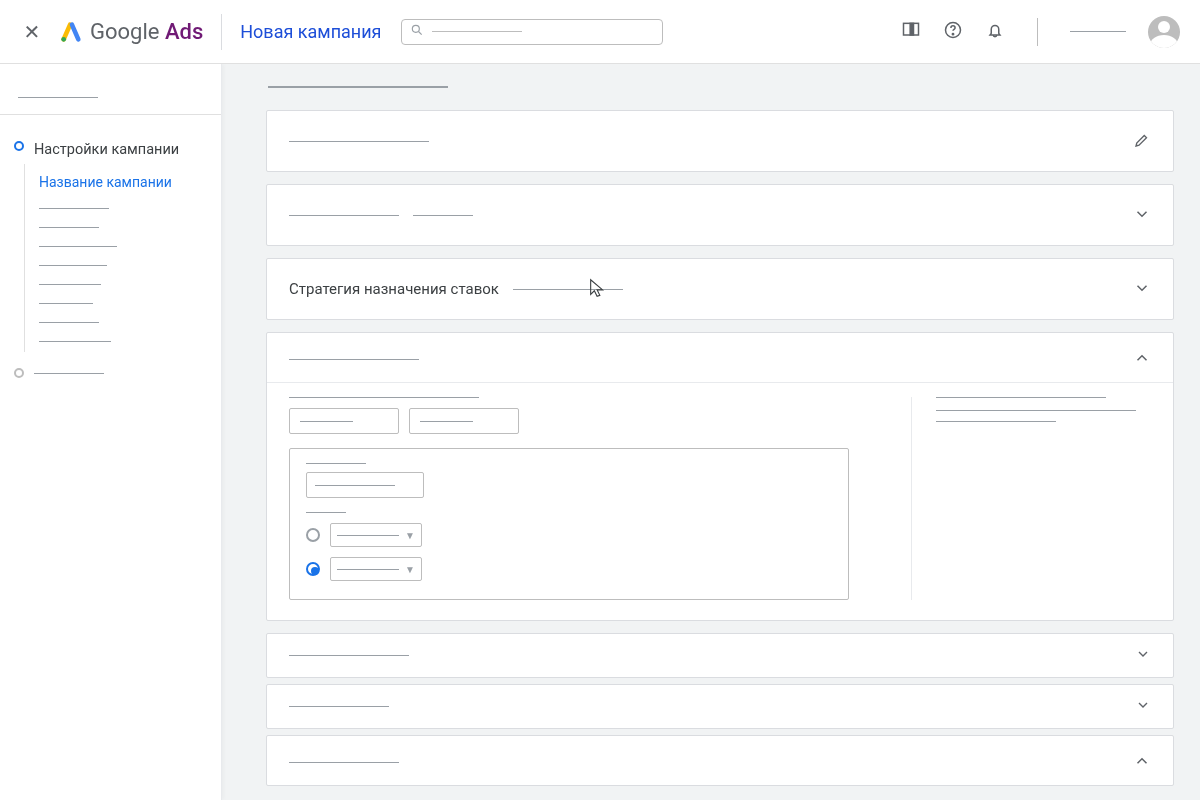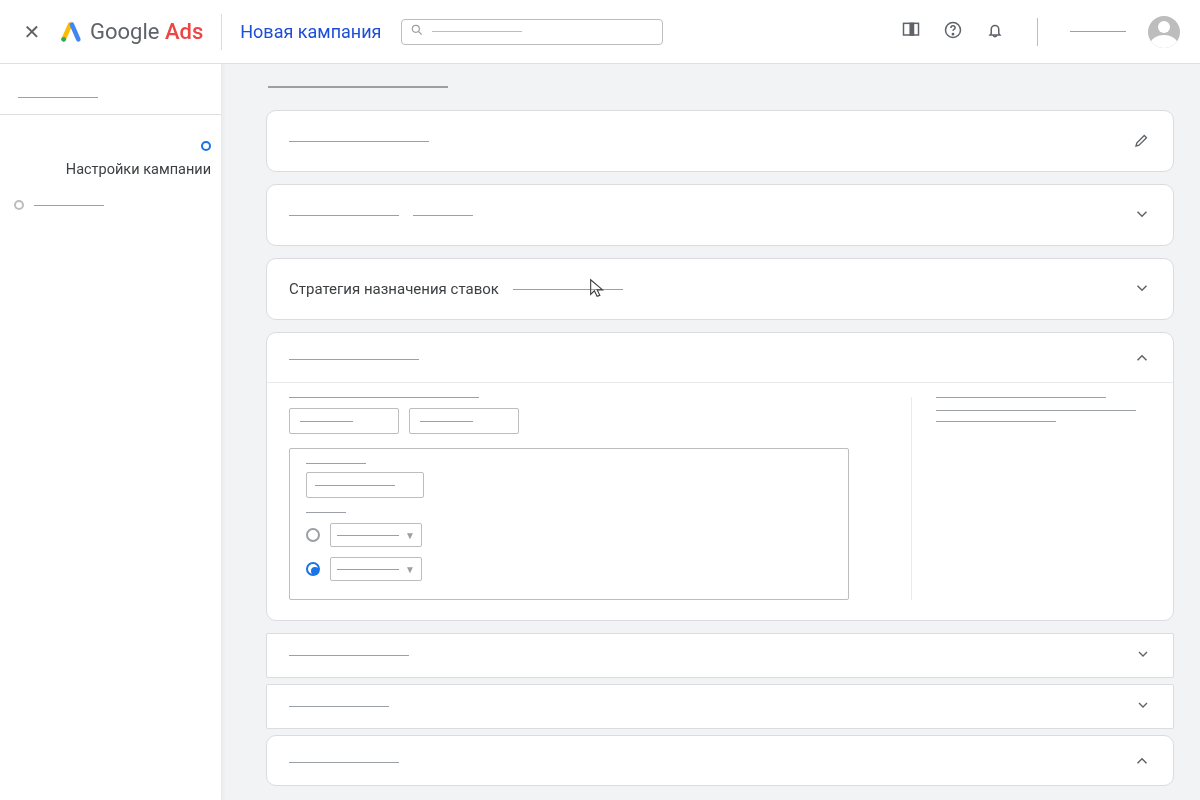--- a/index.html
+++ b/index.html
@@ -39,21 +39,21 @@
   }
   .logo-mark {
     width: 22px;
     height: 22px;
     position: relative;
   }
   .logo-text {
     font-size: 22px;
     color: #5f6368;
   }
-  .logo-text b { font-weight: 500; color: #ef4444; }
+  .logo-text b { font-weight: 500; color: #701a75; }
   .hdr-div {
     width: 1px;
     height: 36px;
     background: #dadce0;
     margin: 0 18px;
   }
   .pg-title {
     font-size: 18px;
     color: #1d4ed8;
   }
@@ -96,42 +96,41 @@
     padding-top: 20px;
   }
   .main { flex: 1; padding: 18px 26px 0 44px; overflow: hidden; }
 
   
   .sb-sup {
     height: 14px; border-bottom: 1px solid #9aa0a6; width: 80px; margin: 0 0 16px 18px;
   }
   .sb-hr { height: 1px; background: #e0e0e0; width: 100%; margin-bottom: 20px; }
   .sb-step {
-    display: flex; align-items: flex-end; gap: 10px; padding: 6px 10px 6px 14px;
+    display: flex; align-items: flex-start; gap: 10px; padding: 6px 10px 6px 14px;
     font-size: 14.5px;
-    flex-direction: column;
   }
   .ring {
     width: 10px; height: 10px; border: 2px solid #1a73e8; border-radius: 50%;
   }
   .ring.gray { border-color: #bdbdbd; }
   .sb-children {
     margin-left: 24px; border-left: 1px solid #e0e0e0; padding: 10px 0 10px 14px;
     display: flex; flex-direction: column; gap: 18px;
   }
   .sb-child { font-size: 14px; color: #1a73e8; }
   .sb-child-ph { height: 1px; background: #9aa0a6; width: 70px; }
   .sb-footstep { display: flex; align-items: center; gap: 10px; padding: 6px 10px 6px 14px; margin-top: 10px;}
   .sb-foot-ph { height: 1px; background: #9aa0a6; width: 70px; }
 
   
   .main-title-ph { height: 2px; background: #9aa0a6; width: 180px; margin: 4px 0 22px 2px; }
 
   .card {
-    background: #fff; border: 1px solid #dadce0; border-radius: 10px;
+    background: #fff; border: 1px solid #dadce0; border-radius: 2px;
     margin-bottom: 12px; position: relative;
   }
   .card-row {
     display: flex; align-items: center; padding: 18px 22px; min-height: 60px;
     gap: 14px;
   }
   .card-row .txt-ph { height: 1px; background: #9aa0a6; }
   .card-label { font-size: 15px; color: #3c4043; }
   .card-tail { margin-left: auto; color: #5f6368; }
   .card-tail svg { width: 18px; height: 18px; stroke: #5f6368; fill: none; }
@@ -259,20 +258,31 @@
 
   <div class="sidebar">
     <div class="sb-sup"></div>
     <div class="sb-hr"></div>
 
     <div class="sb-step">
       <div class="ring"></div>
       <span>Настройки кампании</span>
     </div>
 
+    <div class="sb-children">
+      <div class="sb-child">Название кампании</div>
+      <div class="sb-child-ph"></div>
+      <div class="sb-child-ph" style="width:60px"></div>
+      <div class="sb-child-ph" style="width:78px"></div>
+      <div class="sb-child-ph" style="width:68px"></div>
+      <div class="sb-child-ph" style="width:62px"></div>
+      <div class="sb-child-ph" style="width:54px"></div>
+      <div class="sb-child-ph" style="width:60px"></div>
+      <div class="sb-child-ph" style="width:72px"></div>
+    </div>
 
     <div class="sb-footstep">
       <div class="ring gray"></div>
       <div class="sb-foot-ph"></div>
     </div>
   </div>
 
   <div class="main">
     <div class="main-title-ph"></div>
 

